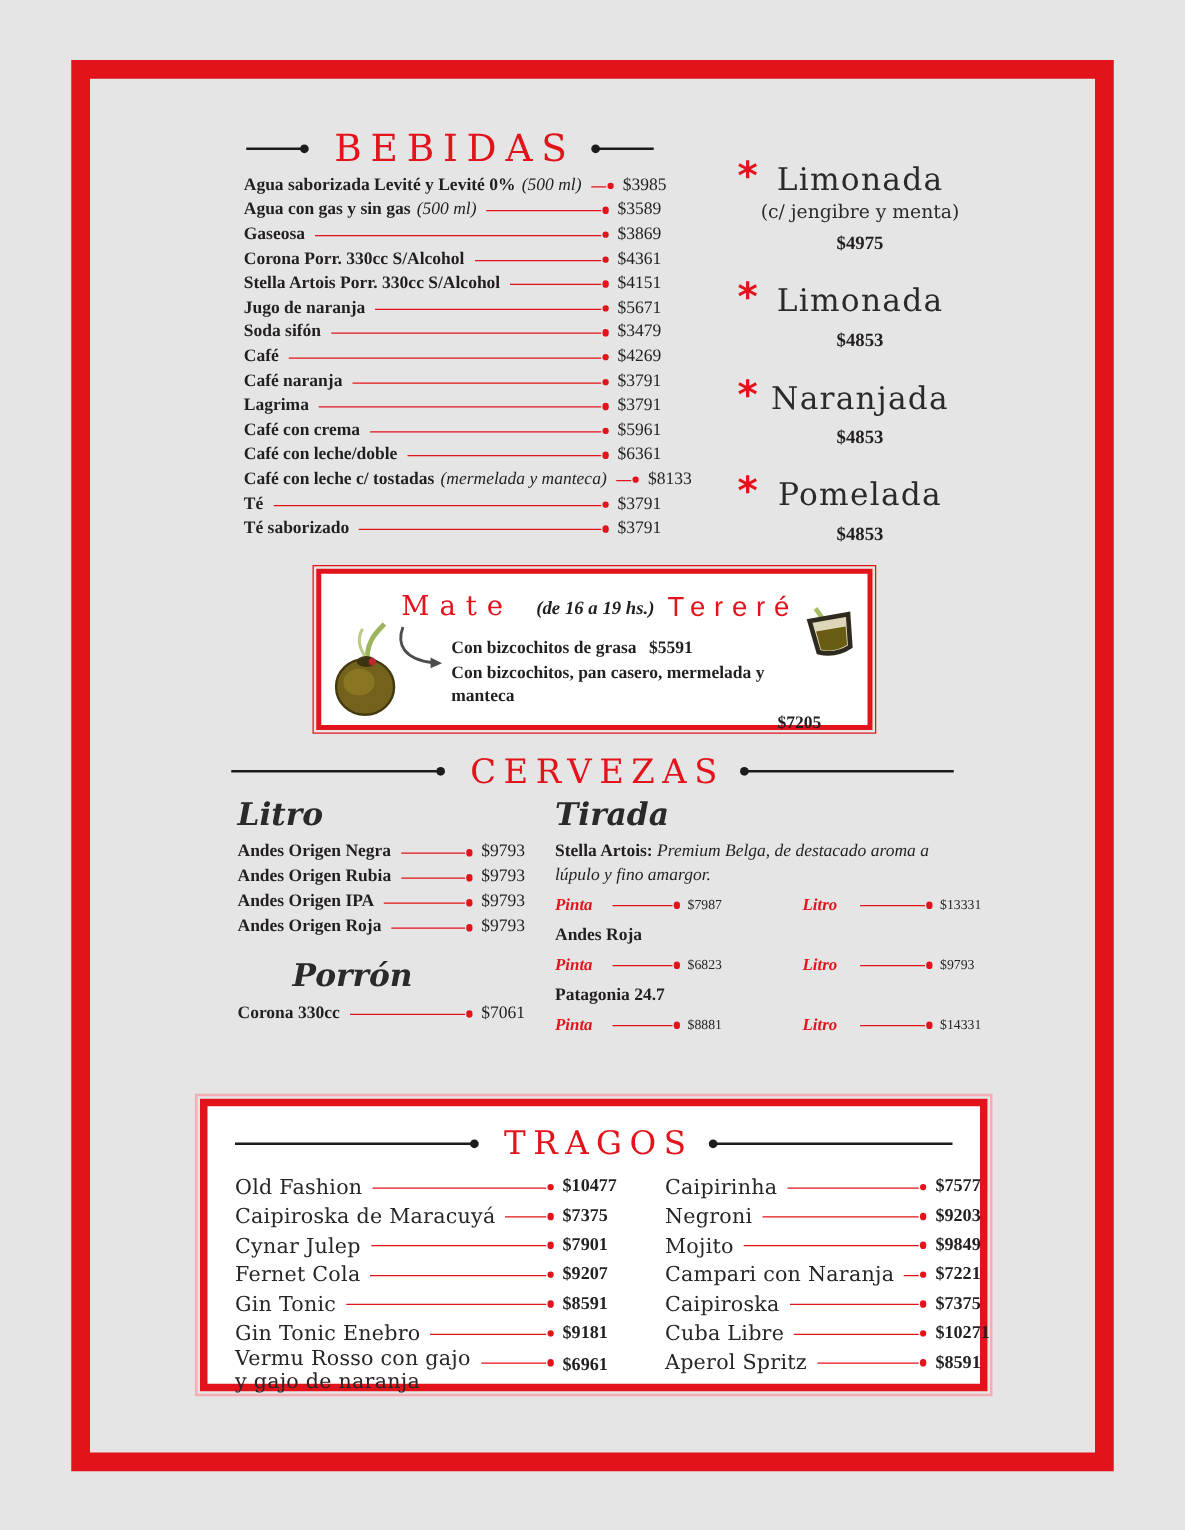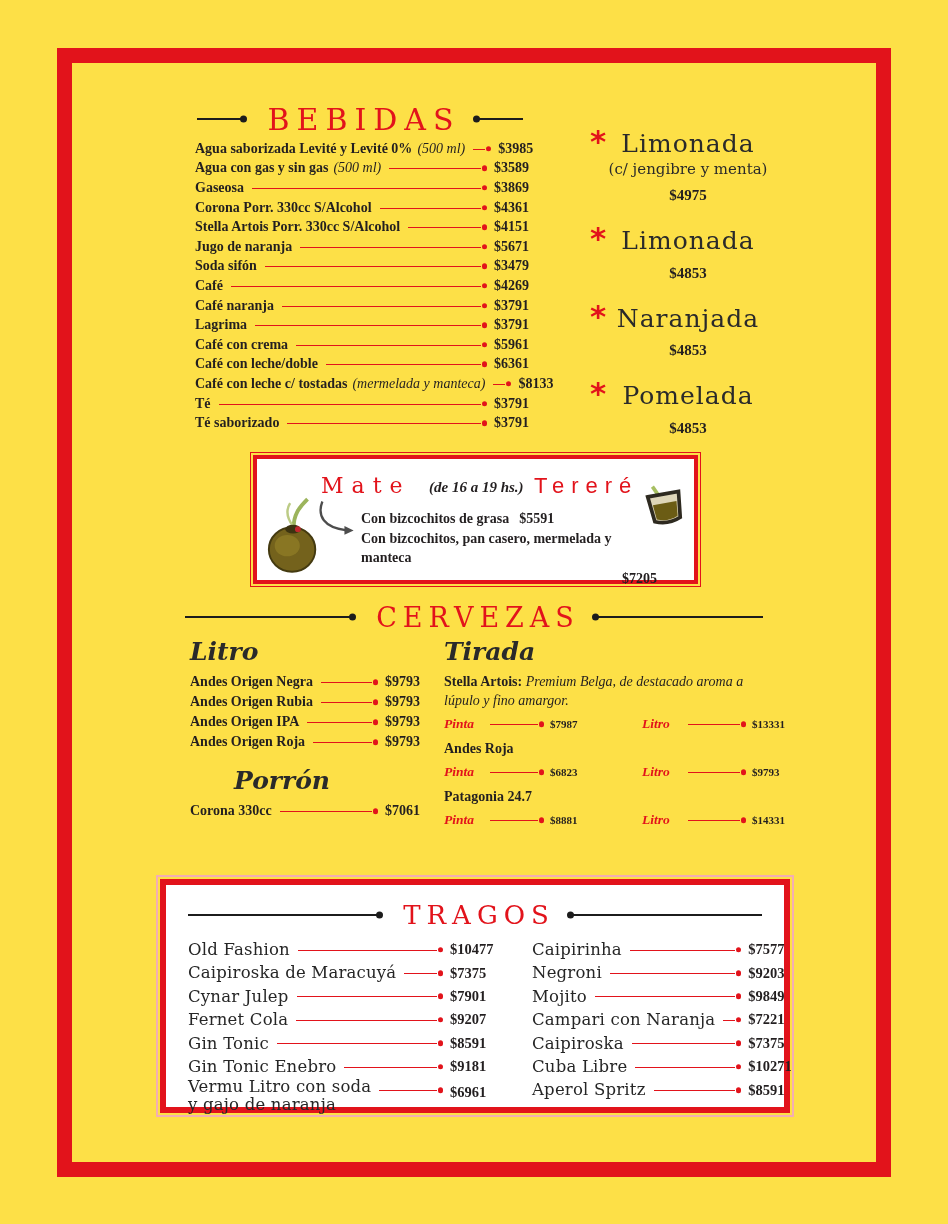--- a/index.html
+++ b/index.html
@@ -5,21 +5,21 @@
   :root{
     --red:#e2131b;
     --ink:#231f20;
     --pink:#f3aeb3;
   }
   *{box-sizing:border-box;margin:0;padding:0;}
   html,body{background:#fff;}
   .page{
     position:relative;
     width:948px;height:1224px;
-    background:#fde047;
+    background:#e5e5e5;
     font-family:"Liberation Serif", serif;
     color:var(--ink);
     overflow:hidden;
   }
   .frame{
     position:absolute;
     left:57px;top:48px;width:834px;height:1129px;
     border:15px solid var(--red);
   }
   
@@ -45,21 +45,21 @@
   .tragos-divider .sec-title{font-size:26px;letter-spacing:6px;}
   
   .row{display:flex;align-items:center;height:19.6px;font-size:14px;font-weight:bold;}
   .nm{white-space:nowrap;}
   .note{font-style:italic;font-weight:normal;margin-left:5px;white-space:nowrap;}
   .note:empty{display:none;}
   .leader{flex:1 1 auto;height:12px;position:relative;margin:0 7px 0 8px;min-width:18px;}
   .leader::before{content:'';position:absolute;left:0;right:6px;top:50%;border-top:1.7px solid var(--red);}
   .leader::after{content:'';position:absolute;right:0;top:50%;transform:translateY(-50%);
     width:5.5px;height:5.5px;border-radius:50%;background:var(--red);}
-  .price{flex:0 0 auto;font-weight:bold;}
+  .price{flex:0 0 auto;font-weight:normal;}
   
   .bebidas-list{position:absolute;left:195px;top:139px;width:349px;}
   .bebidas-list .price{width:50px;font-size:14px;}
   
   .specials{position:absolute;left:584px;top:130px;width:208px;text-align:center;}
   .special{position:relative;margin-bottom:23px;}
   .ast{position:absolute;left:6px;top:-4px;color:var(--red);font-size:31px;font-weight:bold;
     font-family:"DejaVu Sans", sans-serif;line-height:1;}
   .sp-name{font-family:"DejaVu Serif", serif;font-size:25px;letter-spacing:1px;line-height:1.15;color:#2a2a2a;}
   .sp-note{font-family:"DejaVu Serif", serif;font-size:15px;color:#2a2a2a;margin-top:1px;}
@@ -379,21 +379,21 @@
             <span class="t-name">Gin Tonic</span>
             <span class="leader"></span>
             <span class="t-price">$8591</span>
           </div>
         <div class="t-row">
             <span class="t-name">Gin Tonic Enebro</span>
             <span class="leader"></span>
             <span class="t-price">$9181</span>
           </div>
         <div class="t-row tall">
-            <span class="t-name"><span>Vermu Litro con soda</span><span class="t-name2">y gajo de naranja</span></span>
+            <span class="t-name"><span>Vermu Rosso con gajo</span><span class="t-name2">y gajo de naranja</span></span>
             <span class="leader"></span>
             <span class="t-price">$6961</span>
           </div>
       </div>
       <div class="t-col rgt">
         <div class="t-row">
             <span class="t-name">Caipirinha</span>
             <span class="leader"></span>
             <span class="t-price">$7577</span>
           </div>

